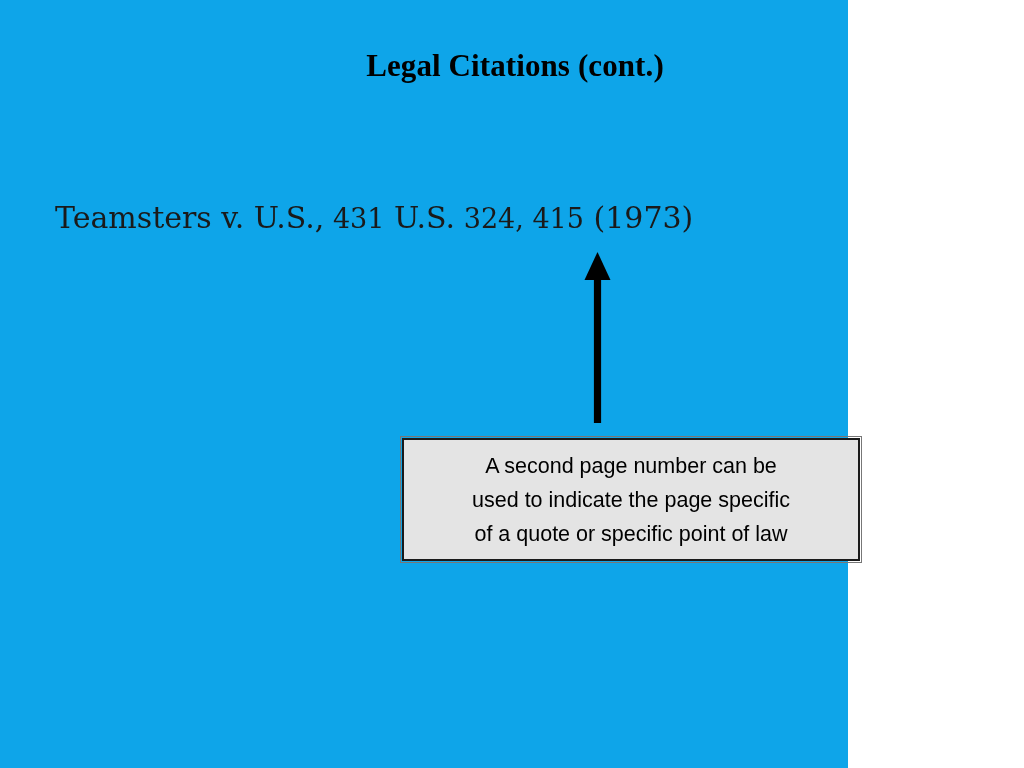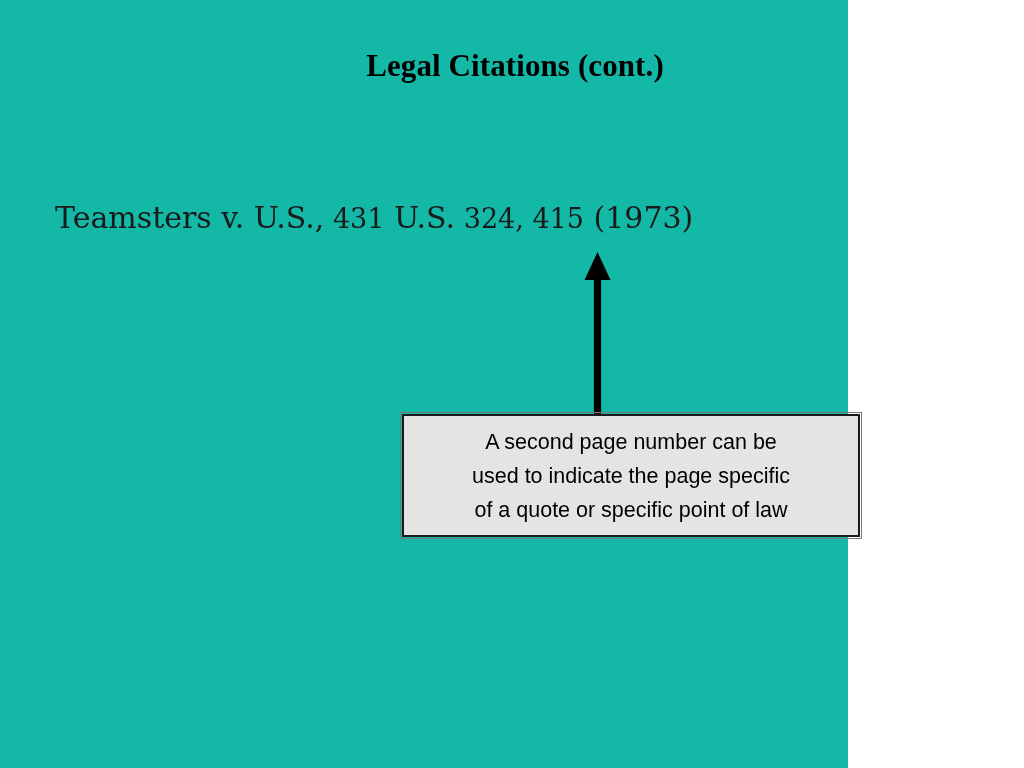--- a/index.html
+++ b/index.html
@@ -11,21 +11,21 @@
     height: 768px;
     background: #ffffff;
     font-family: "Liberation Sans", sans-serif;
     overflow: hidden;
   }
 
   .slide {
     position: relative;
     width: 848px;
     height: 768px;
-    background: #14b8a6;
+    background: #0ea5e9;
   }
 
   
   .slide-title {
     position: absolute;
     left: 0;
     top: 47px;
     width: 1030px;
     text-align: center;
     font-family: "Liberation Serif", "DejaVu Serif", serif;
@@ -66,21 +66,21 @@
     height: 175px;
   }
   .pointer-arrow svg {
     display: block;
   }
 
   
   .callout-box {
     position: absolute;
     left: 402px;
-    top: 414px;
+    top: 438px;
     width: 458px;
     height: 123px;
     box-sizing: border-box;
     background: #e4e4e4;
     border: 2px solid #1a1a1a;
     outline: 1px solid #777777;
     outline-offset: 1px;
     display: flex;
     align-items: center;
     justify-content: center;

